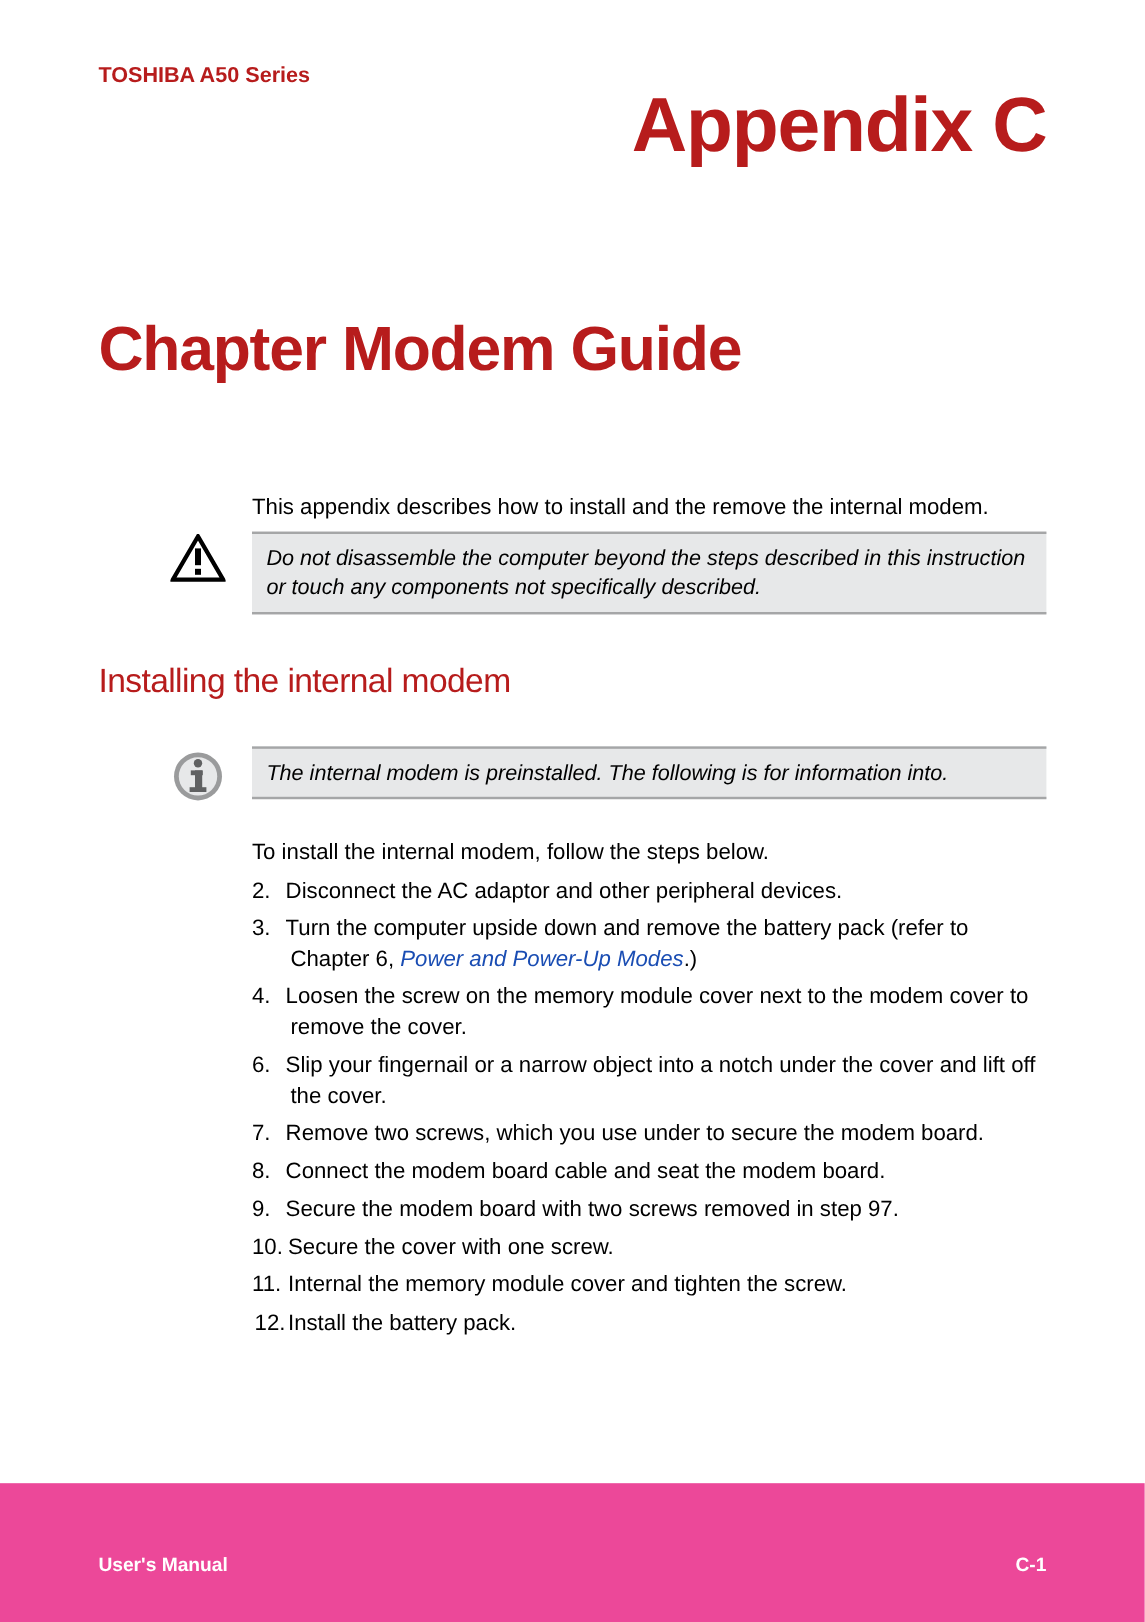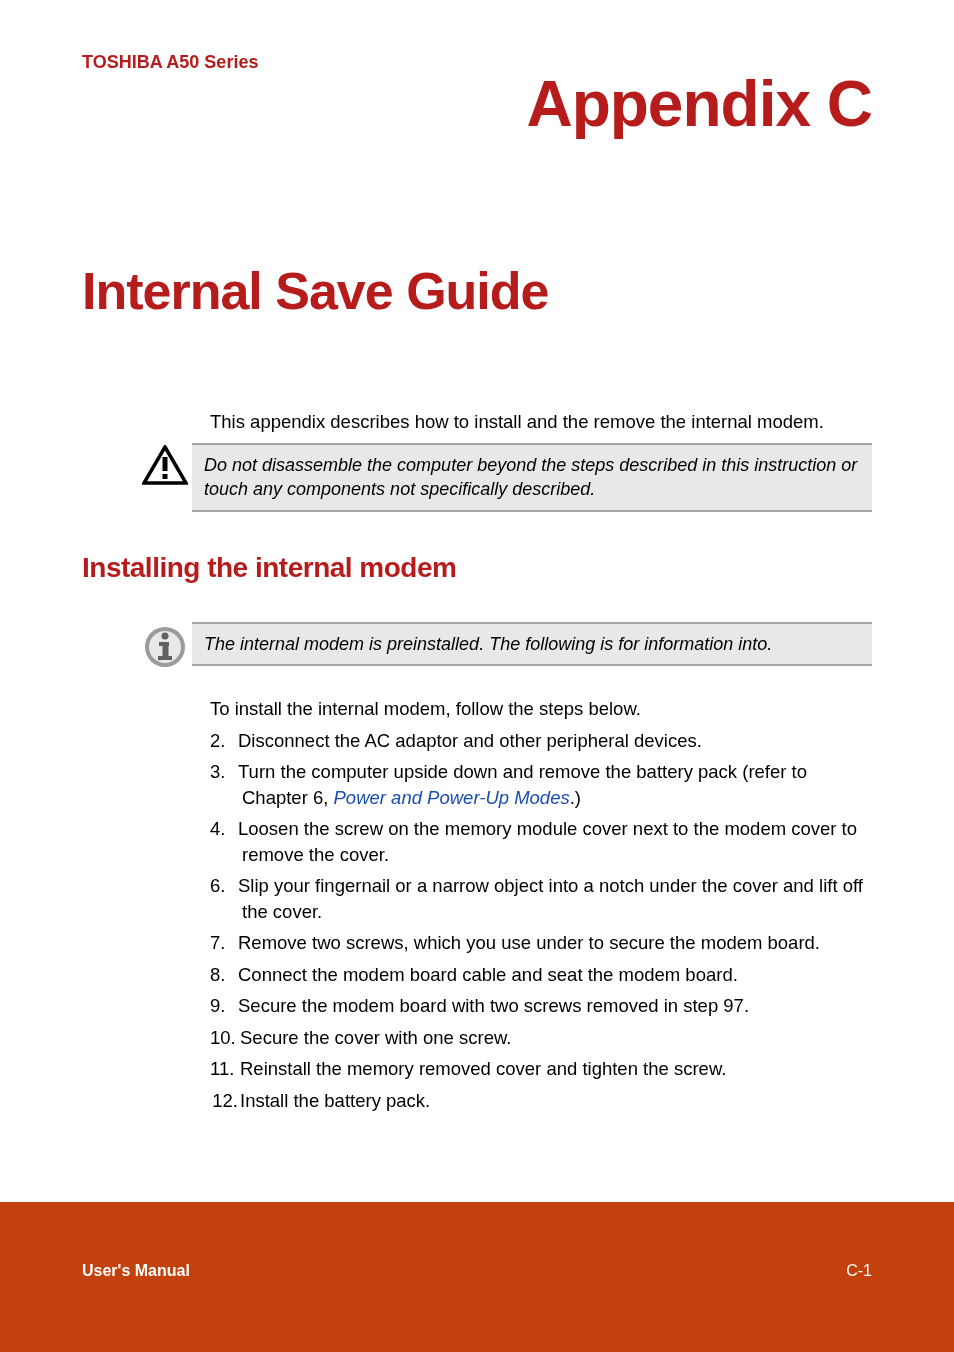--- a/index.html
+++ b/index.html
@@ -56,29 +56,29 @@
     .callout-icon {
       width: 46px;
       flex-shrink: 0;
       margin-top: 2px;
     }
     .callout-box {
       background: #e7e8e9;
       border-top: 2px solid #a5a6a7;
       border-bottom: 2px solid #a5a6a7;
       padding: 8px 12px;
-      margin-left: 4px;
+      margin-left: 22px;
       font-style: italic;
       font-size: 18px;
       color: #000;
       line-height: 1.35;
       flex: 1;
     }
     .section-title {
-      font-weight: 700;
+      font-weight: 400;
       font-size: 28px;
       color: #b71c1c;
       font-family: Arial Black, Arial, sans-serif;
       margin-top: 40px;
       letter-spacing: -0.5px;
     }
     .install-text {
       margin-top: 24px;
       margin-left: 128px;
       font-size: 18.5px;
@@ -104,44 +104,44 @@
     }
     .link {
       color: #1a4db3;
       font-style: italic;
     }
     .footer {
       position: absolute;
       bottom: 0;
       left: 0;
       width: 100%;
-      background: #c2410c;
+      background: #ec4899;
       color: #fff;
-      height: 150px;
+      height: 116px;
       padding: 60px 82px 0 82px;
       display: flex;
       justify-content: space-between;
       align-items: flex-start;
       font-size: 16px;
     }
     .footer-left {
       font-weight: bold;
     }
     .footer-right {
-      font-weight: normal;
+      font-weight: bold;
       text-align: center;
     }
   </style>
 </head>
 <body>
 
 <div class="page">
   <div class="header-title">TOSHIBA A50 Series</div>
   <div class="appendix-title">Appendix C</div>
-  <div class="main-title">Internal Save Guide</div>
+  <div class="main-title">Chapter Modem Guide</div>
   <div class="intro">This appendix describes how to install and the remove the internal modem.</div>
 
   <div class="callout">
     <div class="callout-icon">
       <svg viewBox="0 0 46 40" width="46" height="40">
         <polygon points="23,2 44,38 2,38" fill="none" stroke="#000" stroke-width="3.5"></polygon>
         <rect x="20.5" y="12" width="5" height="14" fill="#000"></rect>
         <rect x="20.5" y="29" width="5" height="5" fill="#000"></rect>
       </svg>
     </div>
@@ -168,21 +168,21 @@
 
   <ol class="steps">
     <li><span class="num">2.</span><span>Disconnect the AC adaptor and other peripheral devices.</span></li>
     <li><span class="num">3.</span><span>Turn the computer upside down and remove the battery pack (refer to Chapter 6, </span><span class="link">Power and Power-Up Modes</span><span>.)</span></li>
     <li><span class="num">4.</span><span>Loosen the screw on the memory module cover next to the modem cover to remove the cover.</span></li>
     <li><span class="num">6.</span><span>Slip your fingernail or a narrow object into a notch under the cover and lift off the cover.</span></li>
     <li><span class="num">7.</span><span>Remove two screws, which you use under to secure the modem board.</span></li>
     <li><span class="num">8.</span><span>Connect the modem board cable and seat the modem board.</span></li>
     <li><span class="num">9.</span><span>Secure the modem board with two screws removed in step 97.</span></li>
     <li><span class="num" style="width:30px;">10.</span><span>Secure the cover with one screw.</span></li>
-    <li><span class="num" style="width:30px;">11.</span><span>Reinstall the memory removed cover and tighten the screw.</span></li>
+    <li><span class="num" style="width:30px;">11.</span><span>Internal the memory module cover and tighten the screw.</span></li>
     <li><span class="num" style="width:30px;text-align:center;">12.</span><span>Install the battery pack.</span></li>
   </ol>
 </div>
 
 <div class="footer">
   <div class="footer-left">User's Manual</div>
   <div class="footer-right">C-1</div>
 </div>
 
 </body></html>

